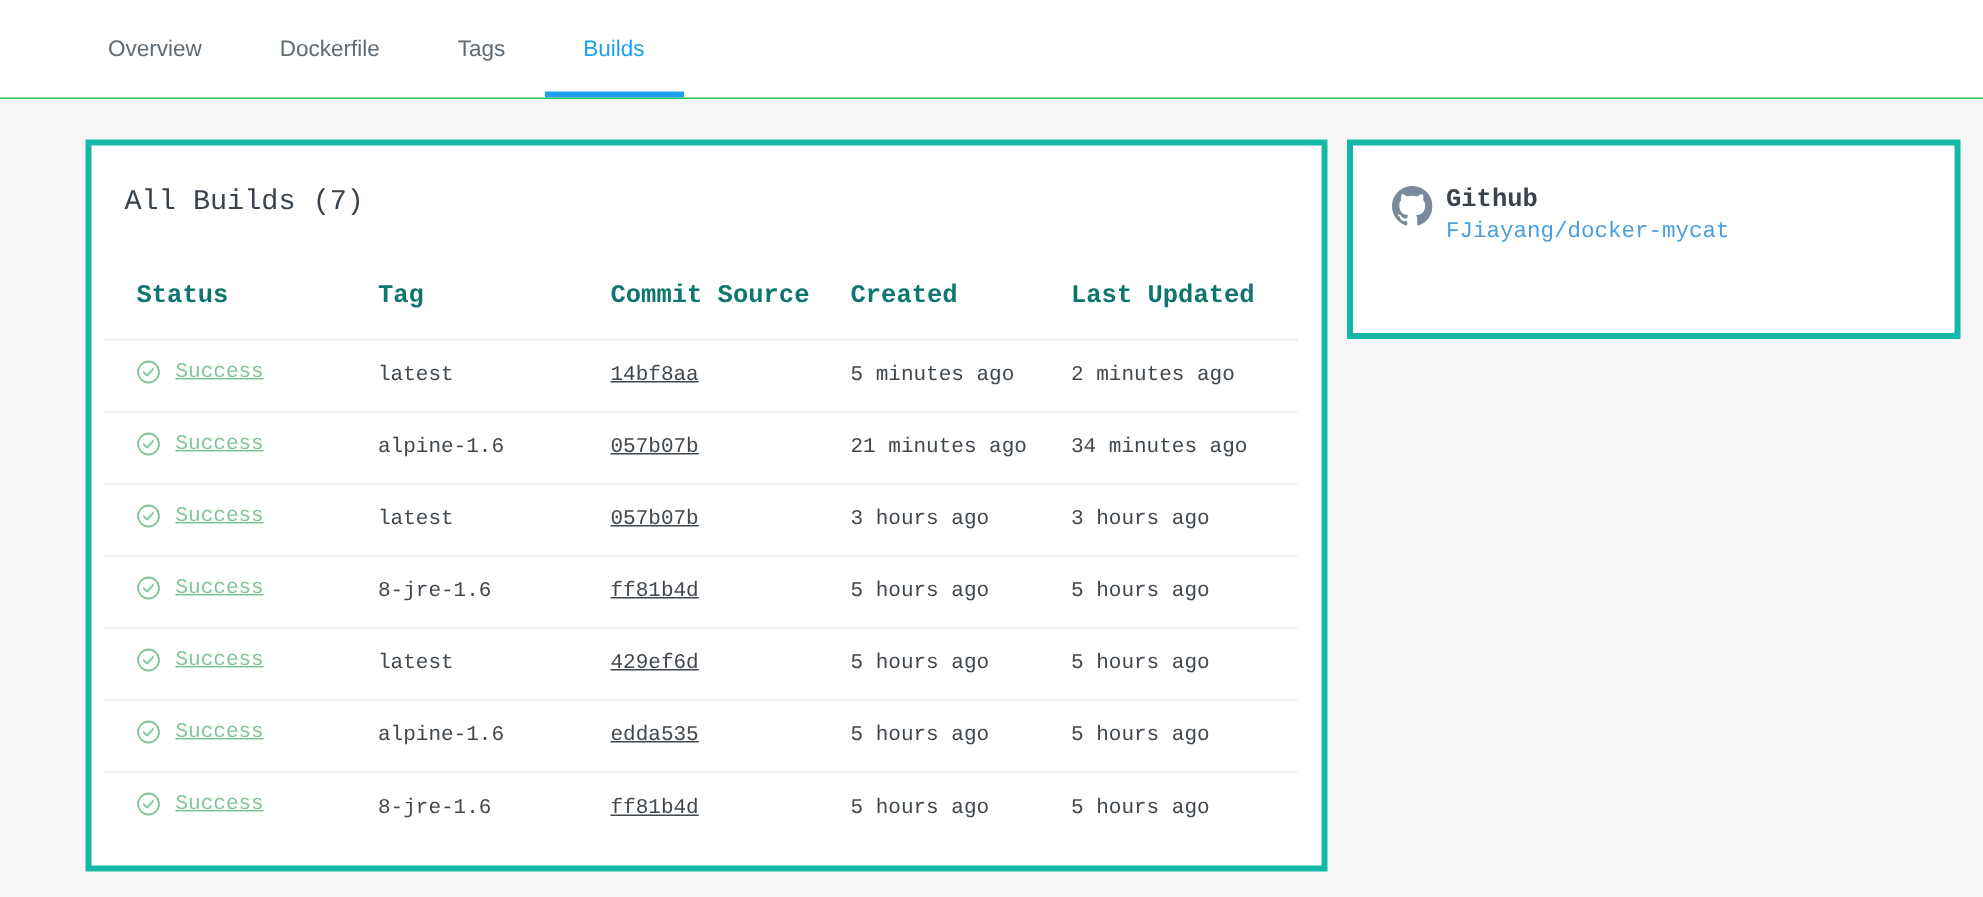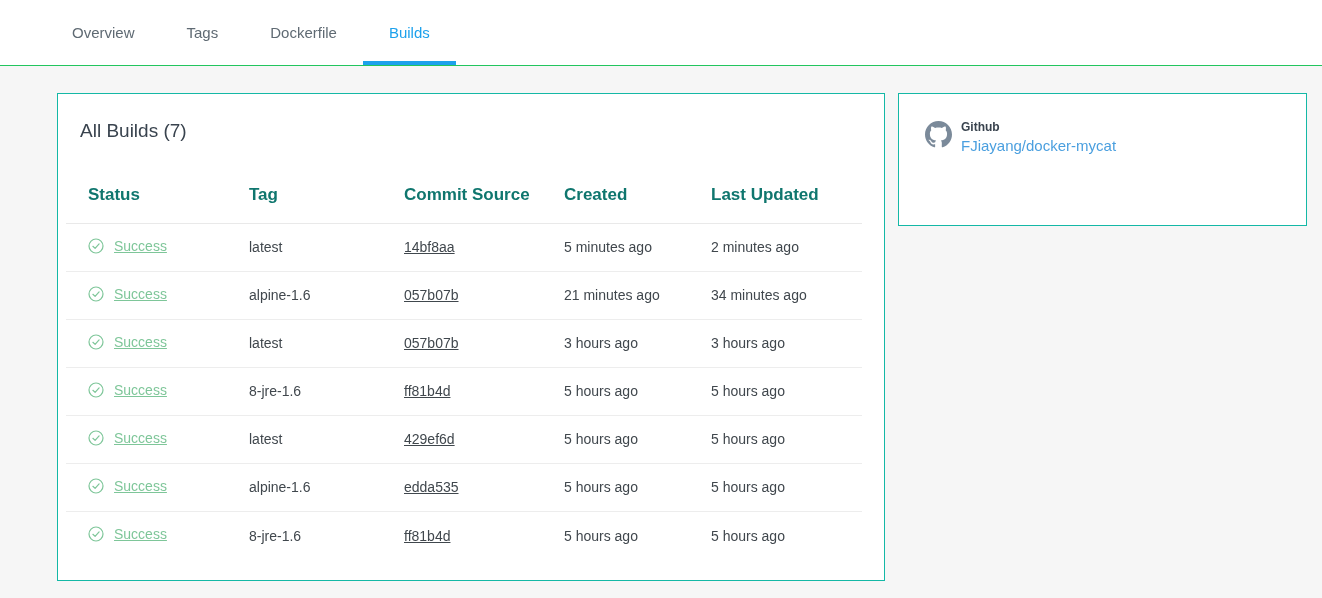--- a/index.html
+++ b/index.html
@@ -37,21 +37,22 @@
 
   
   .page {
     display: flex;
     align-items: flex-start;
     gap: 13px;
     padding: 27px 15px 18px 57px;
   }
   .card {
     background: #ffffff;
-    border: 1px solid #14b8a6;
+    border: 4px solid #14b8a6;
+    font-family: Liberation Mono, monospace;
   }
   .builds-card {
     width: 828px;
     min-height: 488px;
     flex: 0 0 auto;
   }
   .repo-card {
     flex: 1 1 auto;
     min-height: 133px;
     padding: 26px 24px 24px 26px;
@@ -108,21 +109,21 @@
     text-decoration: underline;
     cursor: pointer;
   }
 
   
   .repo-card .card-title { margin-bottom: 22px; }
   .repo-row { display: flex; align-items: flex-start; gap: 9px; }
   .gh-icon { width: 27px; height: 27px; display: inline-flex; flex: 0 0 auto; margin-top: 1px; }
   .gh-icon svg { width: 27px; height: 27px; fill: #7b8a9a; }
   .repo-provider {
-    font-size: 12px;
+    font-size: 17px;
     font-weight: 700;
     color: #39434e;
     line-height: 1.3;
   }
   .repo-link {
     font-size: 15px;
     color: var(--link, #4a9fdf);
     text-decoration: none;
     cursor: pointer;
     line-height: 1.3;
@@ -130,24 +131,24 @@
   }
 </style>
 </head>
 <body>
 
 <div class="tabbar">
   <div class="tab">
     <span>Overview</span>
   </div>
   <div class="tab">
+    <span>Dockerfile</span>
+  </div>
+  <div class="tab">
     <span>Tags</span>
-  </div>
-  <div class="tab">
-    <span>Dockerfile</span>
   </div>
   <div class="tab active">
     <span>Builds</span>
   </div>
 </div>
 
 <div class="page">
 
   <div class="card builds-card">
     <h2 class="card-title">All Builds (7)</h2>

